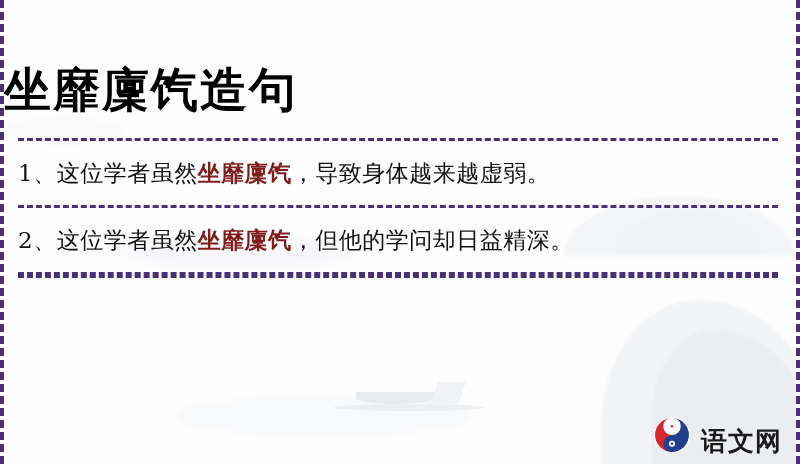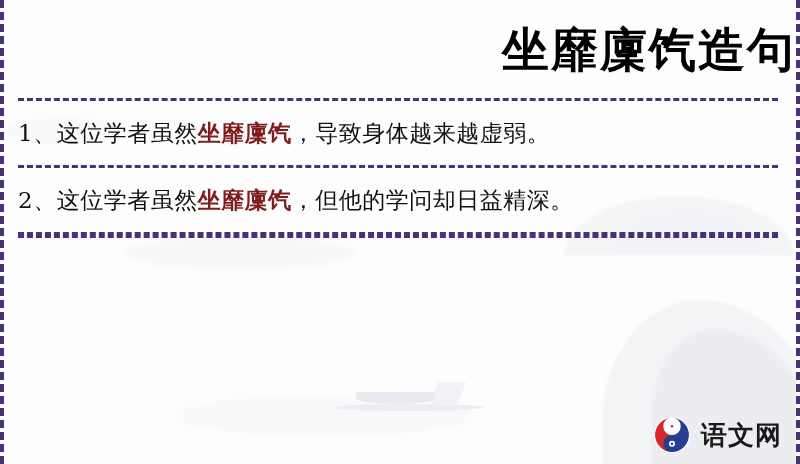--- a/index.html
+++ b/index.html
@@ -49,21 +49,22 @@
     opacity: 0.8;
   }
 
   
   .title-wrap {
     position: relative;
     z-index: 3;
     height: 98px;
     display: flex;
     align-items: center;
-    justify-content: flex-end;
+    justify-content: flex-start;
+    margin-top: 40px;
   }
   .title {
     font-family: "DejaVu Serif", "Liberation Serif", serif;
     font-weight: bold;
     font-size: 47px;
     letter-spacing: 2px;
     color: #000000;
     white-space: nowrap;
     line-height: 1;
   }
@@ -106,21 +107,21 @@
     height: 74px;
   }
 
   
   .logo {
     position: absolute;
     right: 14px;
     bottom: 10px;
     z-index: 5;
     display: flex;
-    align-items: center;
+    align-items: flex-end;
     gap: 10px;
   }
   .logo-mark {
     width: 38px;
     height: 38px;
     flex: 0 0 38px;
   }
   .logo-text {
     font-family: "DejaVu Sans", "Liberation Sans", sans-serif;
     font-weight: bold;

